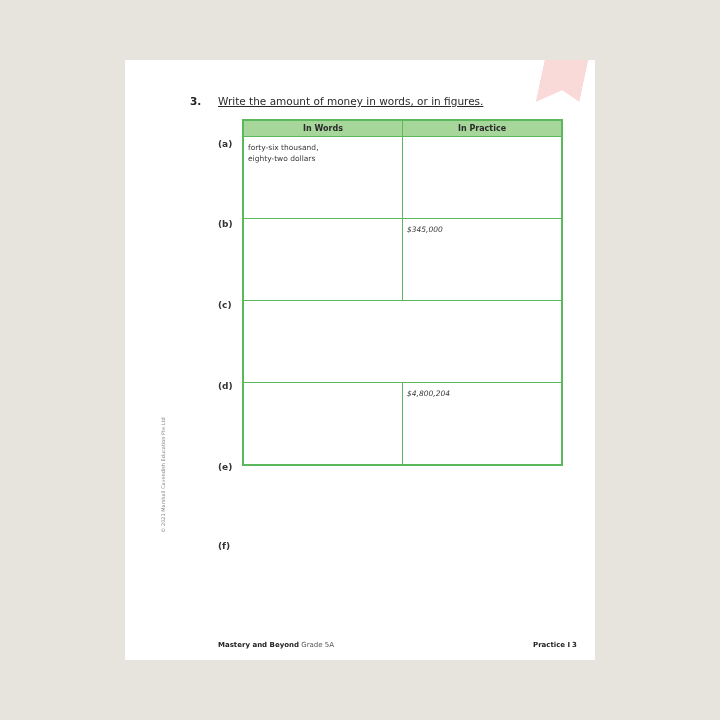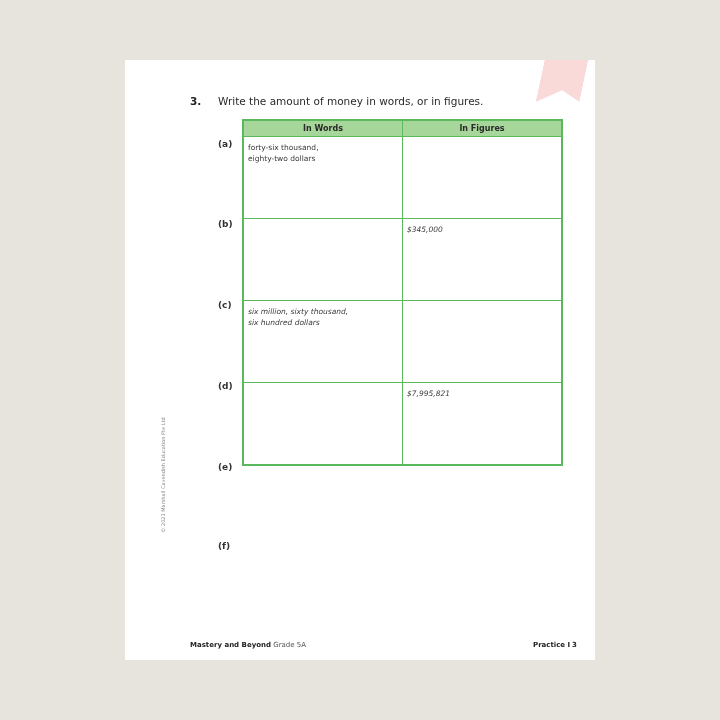--- a/index.html
+++ b/index.html
@@ -1,68 +1,66 @@
 <!DOCTYPE html>
 <html><head>
 <meta charset="utf-8">
 <style>
   html, body { margin:0; padding:0; }
   body { width:720px; height:720px; background:#e7e4de; position:relative; overflow:hidden; font-family:"DejaVu Sans", sans-serif; }
   .page { position:absolute; left:125px; top:60px; width:470px; height:600px; background:#ffffff; }
   .ribbon { position:absolute; left:540px; top:60px; width:44px; height:42px; background:#f9d0cf; opacity:0.8;
             transform:skewX(-12deg); clip-path:polygon(0 0,100% 0,100% 100%,55% 72%,0 100%); }
   .qnum { position:absolute; left:190px; top:95px; font-size:10.5px; font-weight:bold; color:#222; }
-  .qtext { position:absolute; left:218px; top:95px; font-size:10.5px; color:#2a2a2a; }
+  .qtext { position:absolute; left:218px; top:95px; font-size:10.5px; color:#2a2a2a;text-decoration:underline; }
   .table { position:absolute; left:242px; top:119px; width:321px; border:2px solid #5cb85c; box-sizing:border-box; }
   .thead { display:flex; height:15px; background:#a7d69a; border-bottom:1.5px solid #5cb85c; }
   .th { flex:1; font-size:8px; font-weight:bold; color:#2a2a2a; text-align:center; line-height:15px; }
   .th + .th { border-left:1.5px solid #5cb85c; }
   .row { display:flex; height:81px; }
   .row + .row { border-top:1.5px solid #5cb85c;font-style:italic; }
   .cell { flex:1; font-size:7.5px; color:#3a3a3a; padding:5px 4px; line-height:11px; box-sizing:border-box; white-space:pre-line; }
   .cell + .cell { border-left:1.5px solid #5cb85c; }
   .label { position:absolute; left:218px; font-size:9px; font-weight:bold; color:#333; }
   .copyright { position:absolute; left:163px; top:475px; font-size:5px; color:#888; transform:translate(-50%,-50%) rotate(-90deg); white-space:nowrap; }
   .footer-left { position:absolute; left:190px; top:641px; font-size:7px; color:#222; }
-  .footer-left b { font-weight:bold; }
+  .footer-left b { font-weight:bold;margin-left:28px; }
   .footer-left span.grade { color:#555;text-align:center; }
   .footer-right { position:absolute; left:517px; top:641px; font-size:7px; font-weight:bold; color:#222;padding-left:16px; }
   .footer-page { position:absolute; left:572px; top:641px; font-size:7px; font-weight:bold; color:#222; }
 </style>
 </head>
 <body>
 
 <div class="page"></div>
 <div class="ribbon"></div>
 
 <div class="qnum">3.</div>
 <div class="qtext">Write the amount of money in words, or in figures.</div>
 
 <div class="table">
   <div class="thead">
     <div class="th">In Words</div>
-    <div class="th">In Figures</div>
+    <div class="th">In Practice</div>
   </div>
   <div class="row">
     <div class="cell">forty-six thousand,
 eighty-two dollars</div>
     <div class="cell"></div>
   </div>
   <div class="row">
     <div class="cell"></div>
     <div class="cell">$345,000</div>
   </div>
   <div class="row">
-    <div class="cell">six million, sixty thousand,
-six hundred dollars</div>
     <div class="cell"></div>
   </div>
   <div class="row">
     <div class="cell"></div>
-    <div class="cell">$7,995,821</div>
+    <div class="cell">$4,800,204</div>
   </div>
 </div>
 
 <div class="label" style="top:139px;">(a)</div>
 <div class="label" style="top:219px;">(b)</div>
 <div class="label" style="top:300px;">(c)</div>
 <div class="label" style="top:381px;">(d)</div>
 <div class="label" style="top:462px;">(e)</div>
 <div class="label" style="top:541px;">(f)</div>
 

